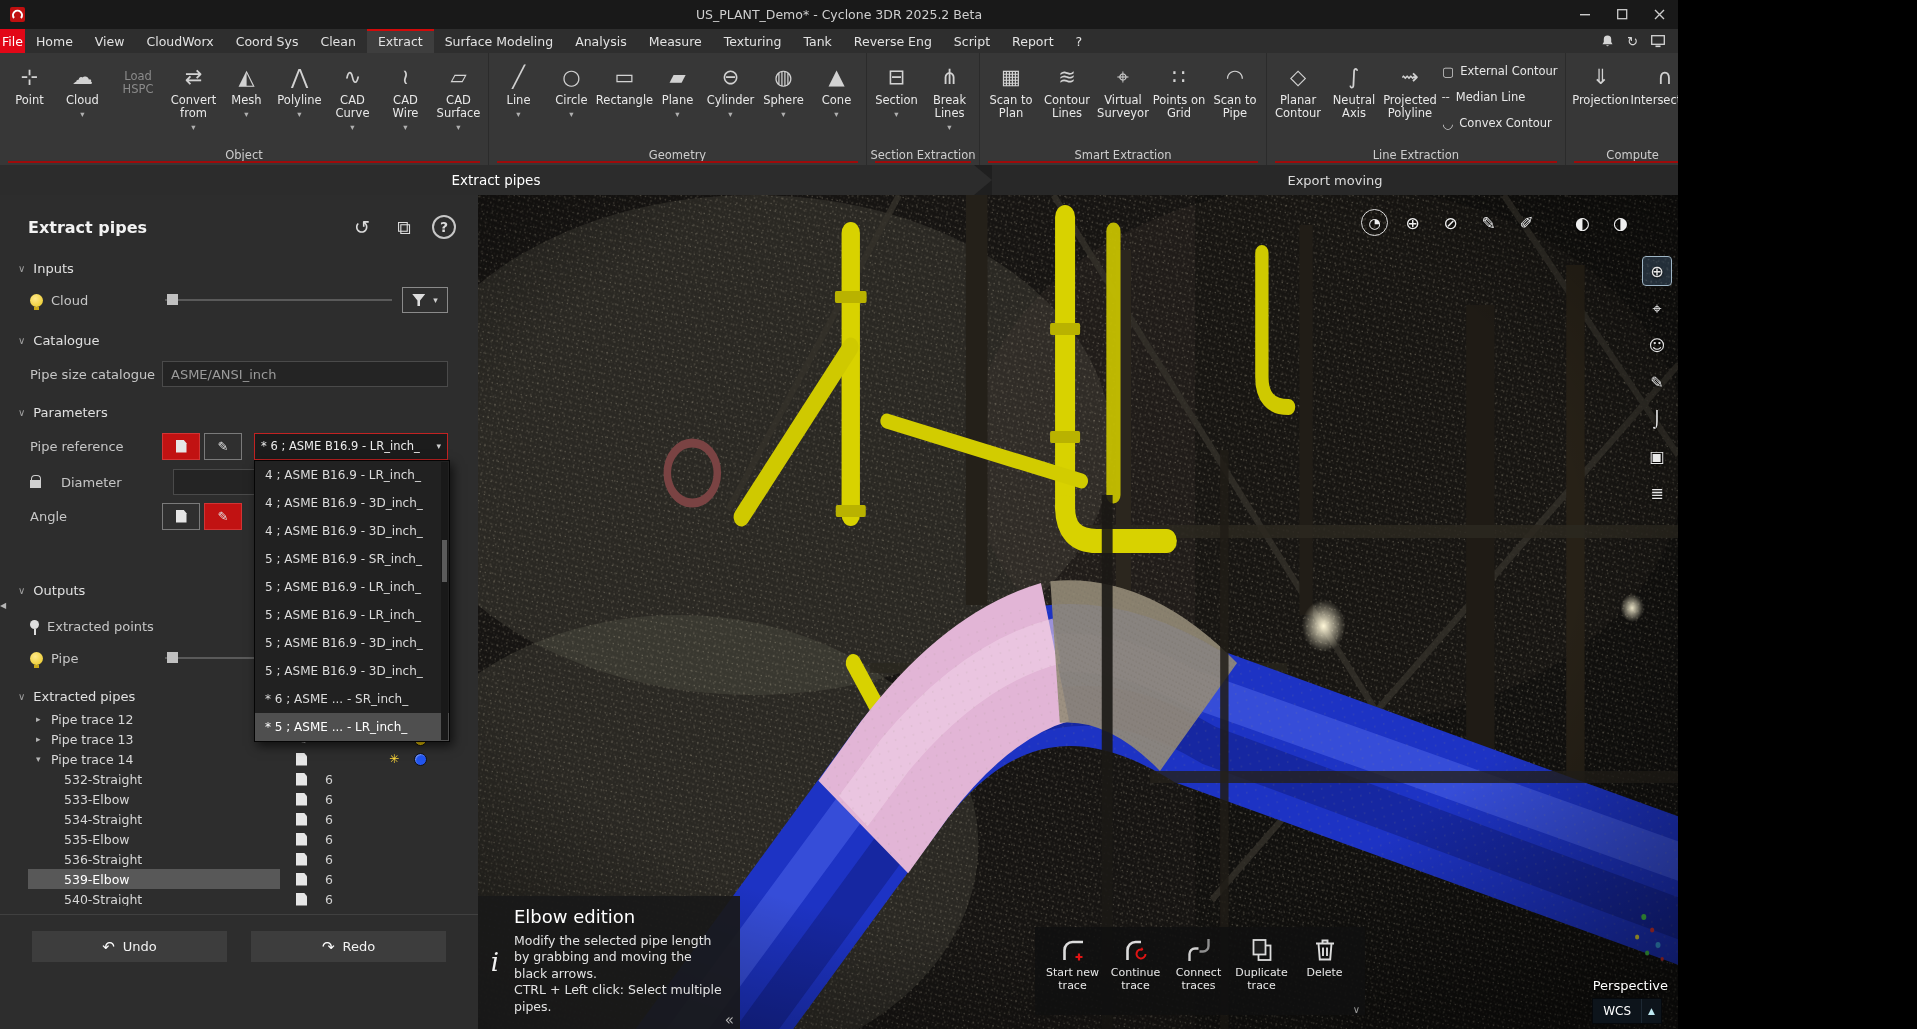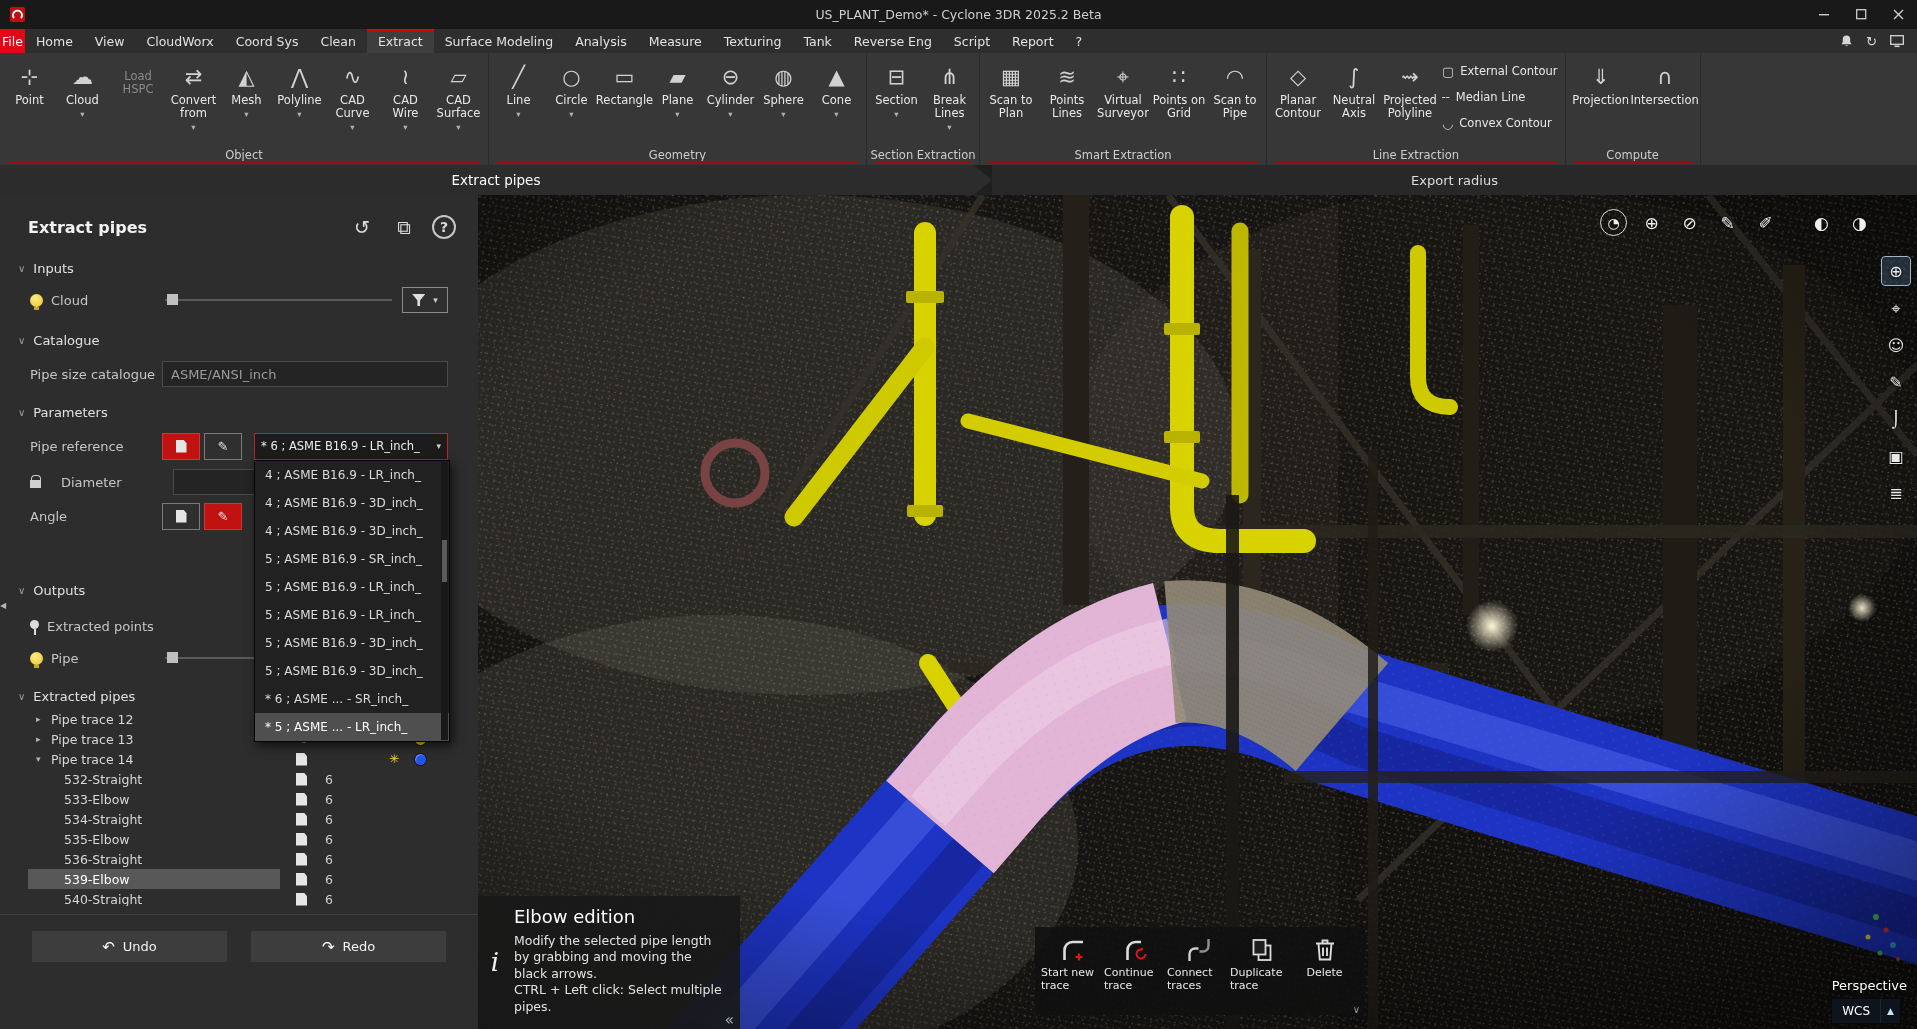--- a/index.html
+++ b/index.html
@@ -1,18 +1,18 @@
 <!DOCTYPE html>
 <html><head>
 <meta charset="utf-8">
 <style>
   html,body{margin:0;padding:0;background:#000;}
   body{font-family:"DejaVu Sans","Liberation Sans",sans-serif;}
   *{box-sizing:border-box;}
-  #app{position:relative;width:1917px;height:1029px;overflow:hidden;background:#262626;color:#ddd;font-size:13px;cursor:default;}
+  #app{position:relative;width:1678px;height:1029px;overflow:hidden;background:#262626;color:#ddd;font-size:13px;cursor:default;}
 
   
   .titlebar{position:absolute;top:0;left:0;right:0;height:29px;background:#191919;display:flex;align-items:center;z-index:20;}
   .app-icon{margin-left:10px;display:flex;}
   .tb-title{position:absolute;left:0;right:0;text-align:center;font-size:12.5px;color:#cfcfcf;pointer-events:none;}
   .winbtns{margin-left:auto;display:flex;height:100%;z-index:2;}
   .wbtn{width:37px;display:flex;align-items:center;justify-content:center;}
 
   
   .menubar{position:absolute;top:29px;left:0;right:0;height:24px;background:#2e2e2e;display:flex;align-items:stretch;z-index:20;box-shadow:0 1px 0 #222;}
@@ -127,21 +127,21 @@
   .infobox{position:absolute;left:0;bottom:0;width:262px;min-height:120px;background:rgba(25,25,25,.93);display:flex;z-index:6;}
   .ib-i{flex:0 0 34px;display:flex;align-items:center;justify-content:center;font-family:"DejaVu Serif","Liberation Serif",serif;font-style:italic;font-size:26px;color:#f2f2f2;}
   .ib-body{padding:10px 16px 14px 2px;position:relative;flex:1;}
   .ib-title{font-size:18px;font-weight:normal;color:#fff;margin:0 0 6px;}
   .ib-text{font-size:12.5px;color:#e2e2e2;line-height:1.32;margin:0;}
   .ib-collapse{position:absolute;right:6px;bottom:0;color:#b5b5b5;font-size:15px;}
 
   .trace-bar{position:absolute;left:557px;top:732px;width:330px;height:88px;background:rgba(16,16,16,.88);display:flex;padding:6px 6px 4px;z-index:6;}
   .tb-item{width:63px;display:flex;flex-direction:column;align-items:center;color:#e8e8e8;}
   .tb-ico{height:34px;display:flex;align-items:center;}
-  .tb-lbl{font-size:11px;line-height:1.15;}
+  .tb-lbl{font-size:11px;line-height:1.15;text-align:center;}
   .tb-chev{position:absolute;right:5px;bottom:0;font-size:10px;color:#9a9a9a;}
 
   .persp{position:absolute;right:10px;bottom:36px;font-size:13px;color:#fff;text-shadow:0 1px 3px #000;z-index:6;}
   .wcs{position:absolute;right:16px;bottom:5px;height:26px;background:#0d141b;display:flex;align-items:center;z-index:6;border:1px solid #05080c;}
   .wcs-label{padding:0 10px;font-size:12px;color:#fff;}
   .wcs-up{padding:0 6px;font-size:9px;color:#bfe9f2;border-left:1px solid #1d2833;height:100%;display:flex;align-items:center;}
 </style>
 </head>
 <body>
 
@@ -313,21 +313,21 @@
         <div class="rglabel">Section Extraction</div>
       </div>
       <div class="rgroup rg-smart">
         <div class="ritems">
           <div class="ritem">
             <span class="ricon">▦</span>
             <span class="rlbl">Scan to Plan</span>
           </div>
           <div class="ritem">
             <span class="ricon">≋</span>
-            <span class="rlbl">Points Lines</span>
+            <span class="rlbl">Contour Lines</span>
           </div>
           <div class="ritem">
             <span class="ricon">⌖</span>
             <span class="rlbl">Virtual Surveyor</span>
           </div>
           <div class="ritem">
             <span class="ricon">∷</span>
             <span class="rlbl">Points on Grid</span>
           </div>
           <div class="ritem">
@@ -381,21 +381,21 @@
         </div>
         <div class="rglabel">Compute</div>
       </div>
     </div>
 
   <div class="doctabs">
     <div class="dtab-main">
         <span>Extract pipes</span>
       </div>
     <div class="dtab-side">
-        <span>Export radius</span>
+        <span>Export moving</span>
       </div>
   </div>
 
   <div class="main">
     <div class="edge-collapse">◀</div>
 
     <aside class="panel">
       <div class="p-header">
         <h1 class="p-title">Extract pipes</h1>
         <div class="p-hicons">

